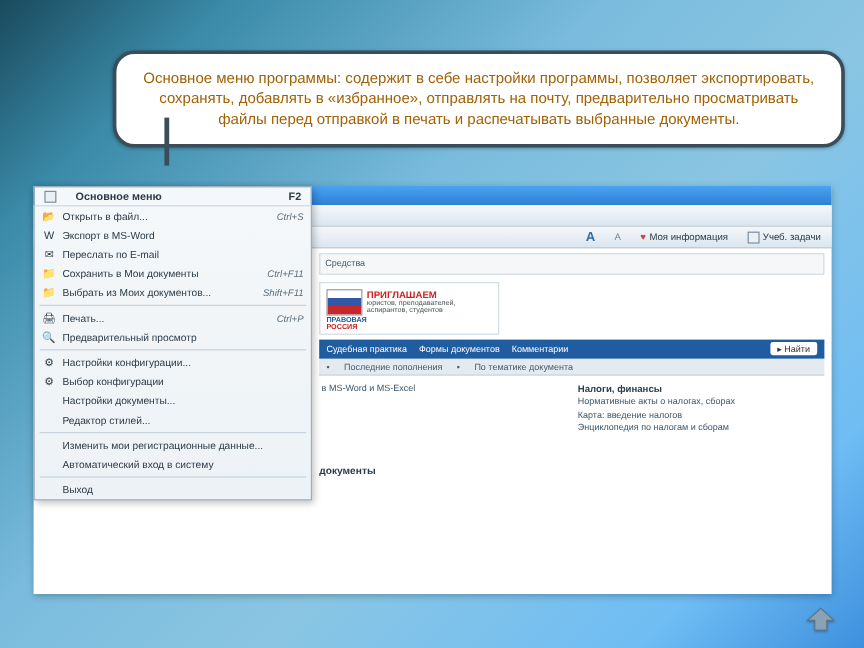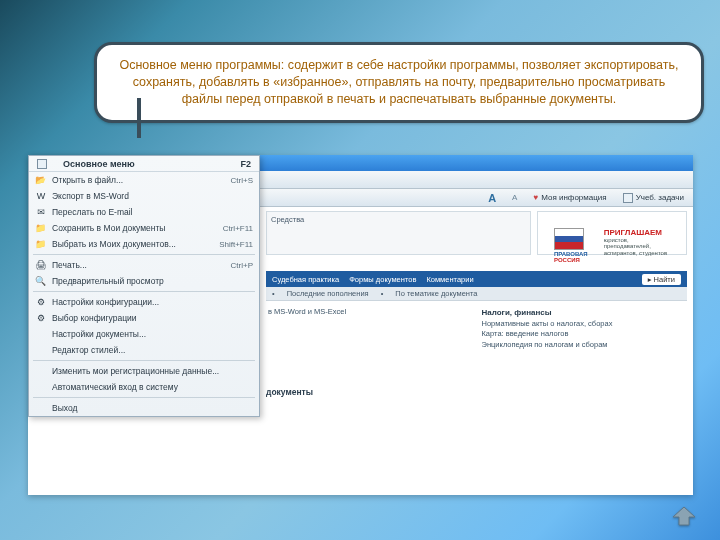--- a/index.html
+++ b/index.html
@@ -77,31 +77,31 @@
     height: 16px; padding: 0 8px;
     font-size: 9px; color: #2b3a46;
     font-weight: bold;
     border-bottom: 1px solid #cdd8e0;
   }
   .menu-item {
     display: flex; align-items: center; gap: 5px;
     height: 16px; padding: 0 6px;
     font-size: 8.5px; color: #2b3a46;
   }
-  .menu-item .hk { margin-left: auto; font-size: 8px; color: #5a6d7a; }
+  .menu-item .hk { margin-left: auto; font-size: 8px; color: #5a6d7a; font-style: italic; }
   .menu-item .ico { width: 12px; height: 12px; display: flex; align-items: center; justify-content: center; font-size: 9px; }
   .sep { height: 1px; background: #c7d2da; margin: 2px 4px; }
   .content-right {
     position: absolute;
     top: 52px; left: 232px; right: 0; bottom: 0;
     padding: 4px 6px;
   }
-  .banner-row { display: flex; gap: 6px; margin-bottom: 16px; }
+  .banner-row { display: flex; gap: 6px; margin-bottom: 4px; flex-direction: column; }
   .bnr1 { flex: 1; height: 44px; background: #f5f7f9; border: 1px solid #d2dce3; font-size: 7.5px; color: #46596a; padding: 4px; line-height: 1.05; }
-  .bnr2 { width: 150px; height: 44px; border: 1px solid #d2dce3; font-size: 7px; padding: 16px; display:flex; gap:16px; }
+  .bnr2 { width: 150px; height: 44px; border: 1px solid #d2dce3; font-size: 7px; padding: 5px; display:flex; gap:0; }
   .flag { width: 30px; height: 22px; background: linear-gradient(#fff 33%, #3158a6 33% 66%, #c9262c 66%); border:1px solid #999; }
   .red { color: #c22; font-weight: bold; font-size: 8px; }
   .bluebar {
     height: 16px; background: #1f5ca0; color: #fff;
     display: flex; align-items: center; font-size: 7.5px;
     padding: 0 6px; gap: 10px;
   }
   .bluebar .find { margin-left: auto; background: #fff; color: #333; padding: 1px 6px; border-radius: 2px; }
   .tabs { height: 14px; background: #e3eaf0; display: flex; align-items: center; font-size: 7.5px; color: #46596a; gap: 12px; padding: 0 6px; border-bottom: 1px solid #cbd5dd; }
   .twocol { display: flex; gap: 10px; padding: 6px 2px; }

